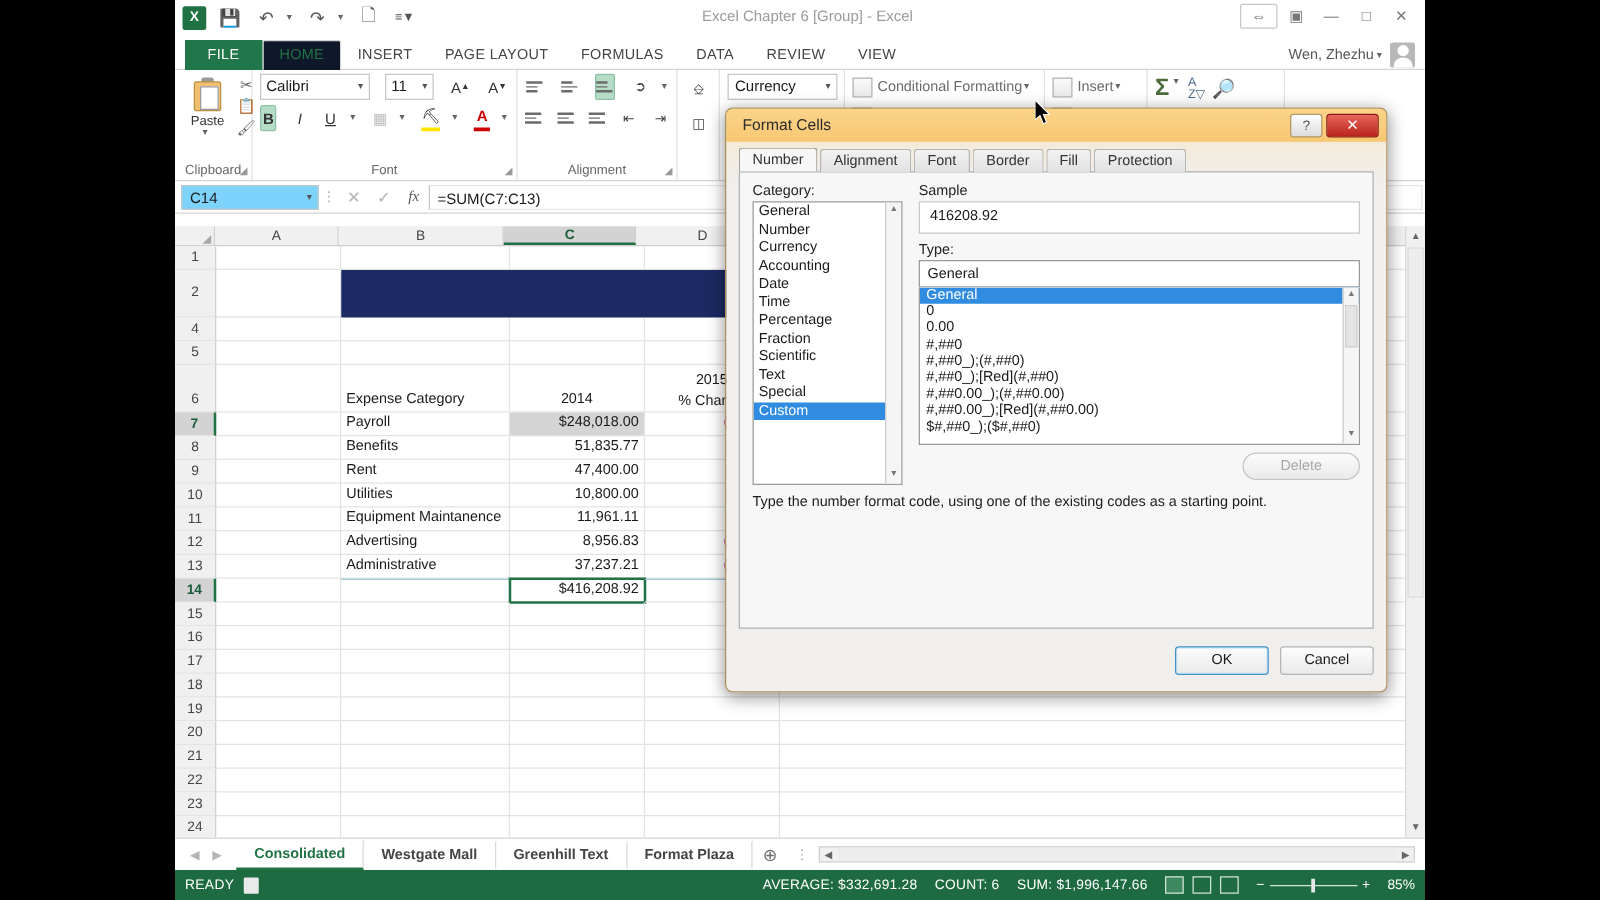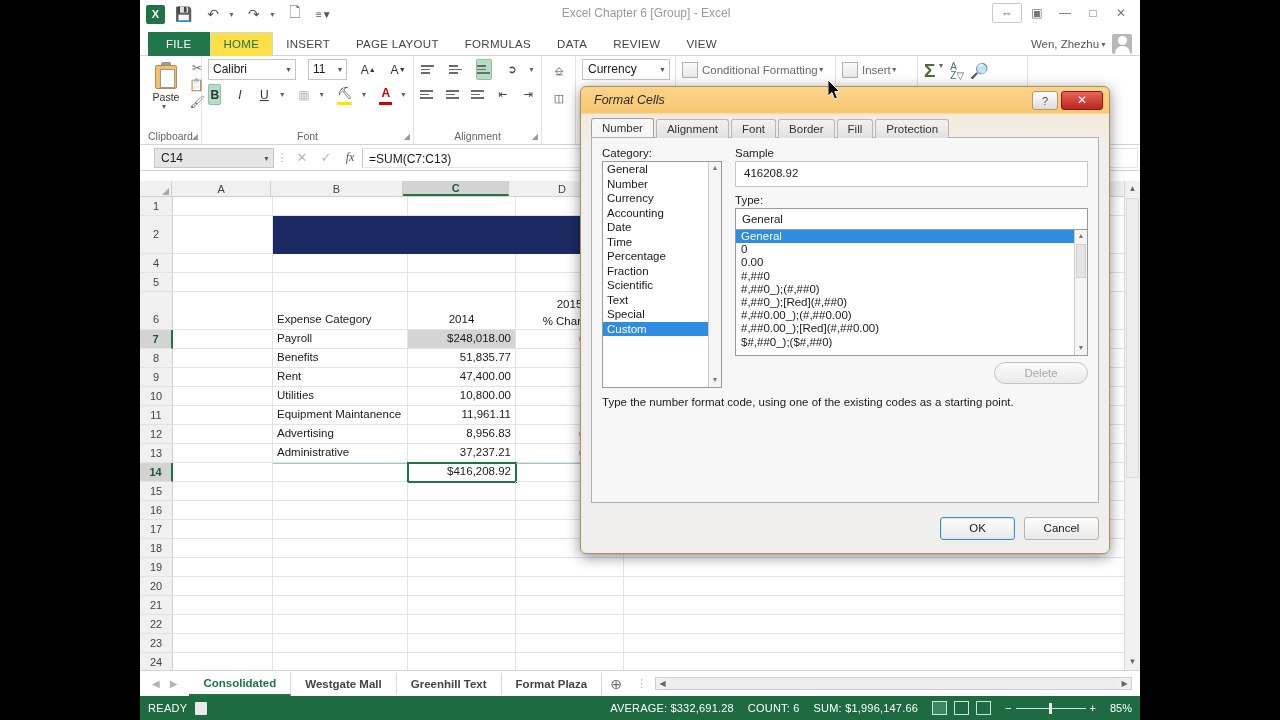--- a/index.html
+++ b/index.html
@@ -24,21 +24,21 @@
   .caret { font-size:7px; color:#666; margin-left:-4px; }
   .win-title { position:absolute; left:12px; right:0; top:6px; text-align:center; font-size:12px; color:#9a9a9a; }
   .win-btns { position:absolute; right:6px; top:3px; display:flex; align-items:center; gap:2px; }
   .wb { width:26px; height:20px; display:flex; align-items:center; justify-content:center; color:#777; font-size:12px; }
   .wb.ribbon-opt { border:1px solid #c8c8c8; border-radius:2px; width:30px; color:#666; }
   
   .tabsrow { height:26px; background:#fff; position:relative; border-bottom:1px solid #d4d4d4; }
   .tabs { display:flex; align-items:flex-end; height:26px; padding-left:8px; }
   .tab { padding:5px 13px 6px; font-size:11.5px; color:#444; letter-spacing:.3px; cursor:default; }
   .tab.file { background:#21764a; color:#fff; font-weight:normal; padding:6px 18px; }
-  .tab.active { background:#fde047; color:#217346; border:1px solid #d4d4d4; border-bottom:1px solid #fff; position:relative; top:1px; border-radius:2px 2px 0 0;}
+  .tab.active { background:#0f172a; color:#217346; border:1px solid #d4d4d4; border-bottom:1px solid #fff; position:relative; top:1px; border-radius:2px 2px 0 0;}
   .user-area { position:absolute; right:8px; top:4px; display:flex; align-items:center; gap:5px; font-size:11.5px; color:#555; }
   .avatar { width:20px; height:20px; background:#b8b8b8; border-radius:2px; position:relative; overflow:hidden;}
   .avatar:after{content:"";position:absolute;width:9px;height:9px;border-radius:50%;background:#fff;left:5.5px;top:2px;}
   .avatar:before{content:"";position:absolute;width:15px;height:9px;border-radius:7px 7px 0 0;background:#fff;left:2.5px;top:12px;}
   
   .ribbon { height:89px; background:#fff; border-bottom:1px solid #d4d4d4; display:flex; position:relative; }
   .rgroup { position:relative; padding:3px 6px 0; height:88px; border-right:1px solid #e2e2e2; }
   .rglabel { position:absolute; bottom:2px; left:0; right:0; text-align:center; font-size:10.5px; color:#666; }
   .rgdlg { position:absolute; bottom:3px; right:3px; font-size:8px; color:#999; }
   
@@ -81,21 +81,21 @@
   .styico { width:16px; height:16px; border:1px solid #b0b0b0; background:linear-gradient(#fafafa,#e8e8e8); position:relative;}
   
   .cell-g { width:82px; }
   
   .edit-g { width:110px; display:flex; align-items:flex-start; gap:6px; padding-top:6px;}
   .sigma { font-size:19px; color:#4a6a3a; font-weight:bold; line-height:18px;}
   .az { font-size:10px; color:#4a6a8a; line-height:9px; }
   .binoc { font-size:15px; color:#555; }
   
   .fbar { height:26px; background:#fff; display:flex; align-items:center; border-bottom:1px solid #d4d4d4; padding:0 2px;}
-  .namebox { width:120px; height:20px; border:1px solid #c6c6c6; background:#e5e5e5; font-size:12px; padding:2px 14px 0 6px; position:relative; margin-left:12px;}
+  .namebox { width:110px; height:20px; border:1px solid #c6c6c6; background:#7dd3fc; font-size:12px; padding:2px 14px 0 6px; position:relative; margin-left:3px;}
   .fdots { width:16px; text-align:center; color:#aaa; font-size:11px; }
   .fbtns { display:flex; align-items:center; gap:0px; }
   .fbtn { width:24px; text-align:center; color:#b5b5b5; font-size:13px; }
   .fbtn.fx { color:#555; font-style:italic; font-size:12px; font-family:"Liberation Serif", serif;}
   .finput { flex:1; height:20px; border:1px solid #e6e6e6; border-left:1px solid #c6c6c6; background:#fff; font-size:12px; padding:3px 0 0 6px; }
   
   .gridwrap { position:absolute; left:0; top:181px; width:1000px; height:489px; background:#fff; overflow:hidden; }
   .colhdr { display:flex; height:16px; background:#f0f0f0; border-bottom:1px solid #d0d0d0; }
   .corner { width:33px; background:#f0f0f0; border-right:1px solid #d0d0d0; position:relative; }
   .corner:after { content:""; position:absolute; right:2px; bottom:1px; border-left:7px solid transparent; border-bottom:7px solid #a8a8a8;}
@@ -142,21 +142,21 @@
   
   .vscroll { position:absolute; right:0; top:181px; width:16px; height:489px; background:#f0f0f0; border-left:1px solid #d9d9d9;}
   .vsa { height:16px; text-align:center; font-size:8px; color:#666; line-height:15px;}
   .vthumb { position:absolute; left:1px; right:1px; top:17px; height:280px; background:#ededed; border:1px solid #dcdcdc;}
   
   .dialog { position:absolute; left:580px; top:86px; width:530px; height:468px;
     background:#f5f4f2; border:1px solid #a98f5a; border-radius:6px;
     box-shadow:0 3px 14px rgba(0,0,0,.45);
     background:linear-gradient(#fbd38a,#f8c873 26px, #f4ead9 27px, #f0efed 60px, #f0efed 100%);
   }
-  .dlg-title { height:27px; padding:6px 8px 0 13px; font-size:12.5px; color:#2b2b2b;font-style:italic; }
+  .dlg-title { height:27px; padding:6px 8px 0 13px; font-size:12.5px; color:#2b2b2b; }
   .dlg-btns { position:absolute; right:6px; top:4px; display:flex; gap:3px;}
   .dlg-help { width:26px; height:19px; background:linear-gradient(#fefefe,#dcdcdc); border:1px solid #b09a6e; border-radius:3px; text-align:center; font-size:11px; color:#555; line-height:18px;}
   .dlg-close { width:42px; height:19px; background:linear-gradient(#e8655b,#b9241c); border:1px solid #8d1a13; border-radius:3px; text-align:center; color:#fff; font-size:12px; line-height:17px;}
   .dlg-body { position:absolute; left:10px; top:32px; right:10px; bottom:10px; }
   .dtabs { display:flex; gap:2px; height:19px; position:relative; z-index:3;}
   .dtab { padding:3px 10px 2px; font-size:11.5px; background:linear-gradient(#f2f2f2,#e1e1e1); border:1px solid #b6b6b6; border-bottom:none; border-radius:3px 3px 0 0; color:#333;}
   .dtab.active { background:#f7f7f7; border-color:#a0a0a0; padding-bottom:4px; position:relative; top:-1px; }
   .dpanel { border:1px solid #b0b0b0; background:#f7f7f7; position:absolute; left:0; right:0; top:18px; bottom:40px; padding:9px 10px; }
   .dlbl { font-size:11.5px; color:#222; margin-bottom:2px;}
   .dcols { display:flex; gap:13px; }

